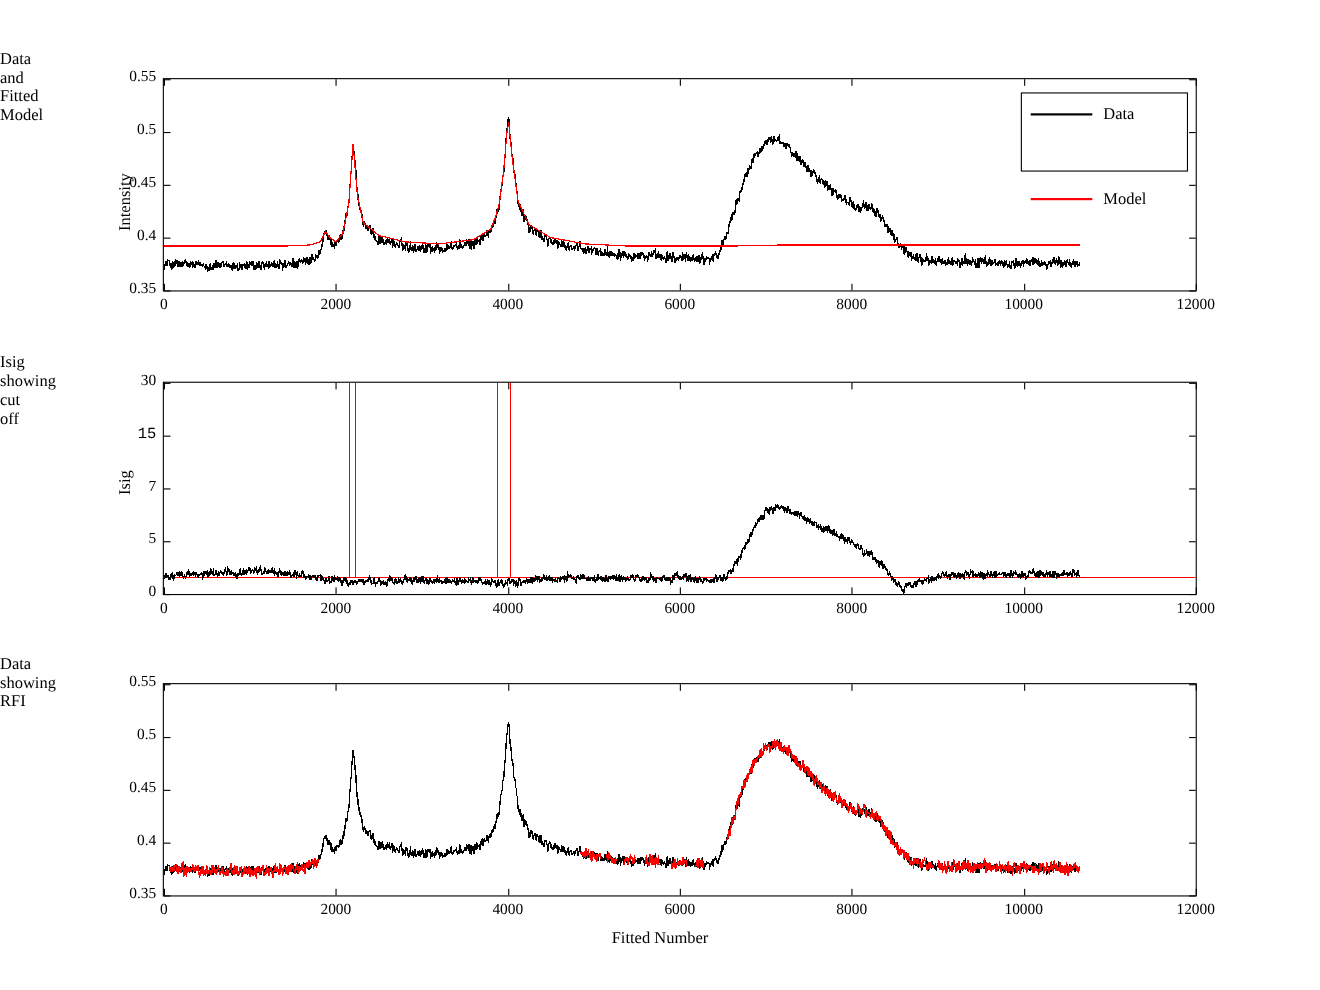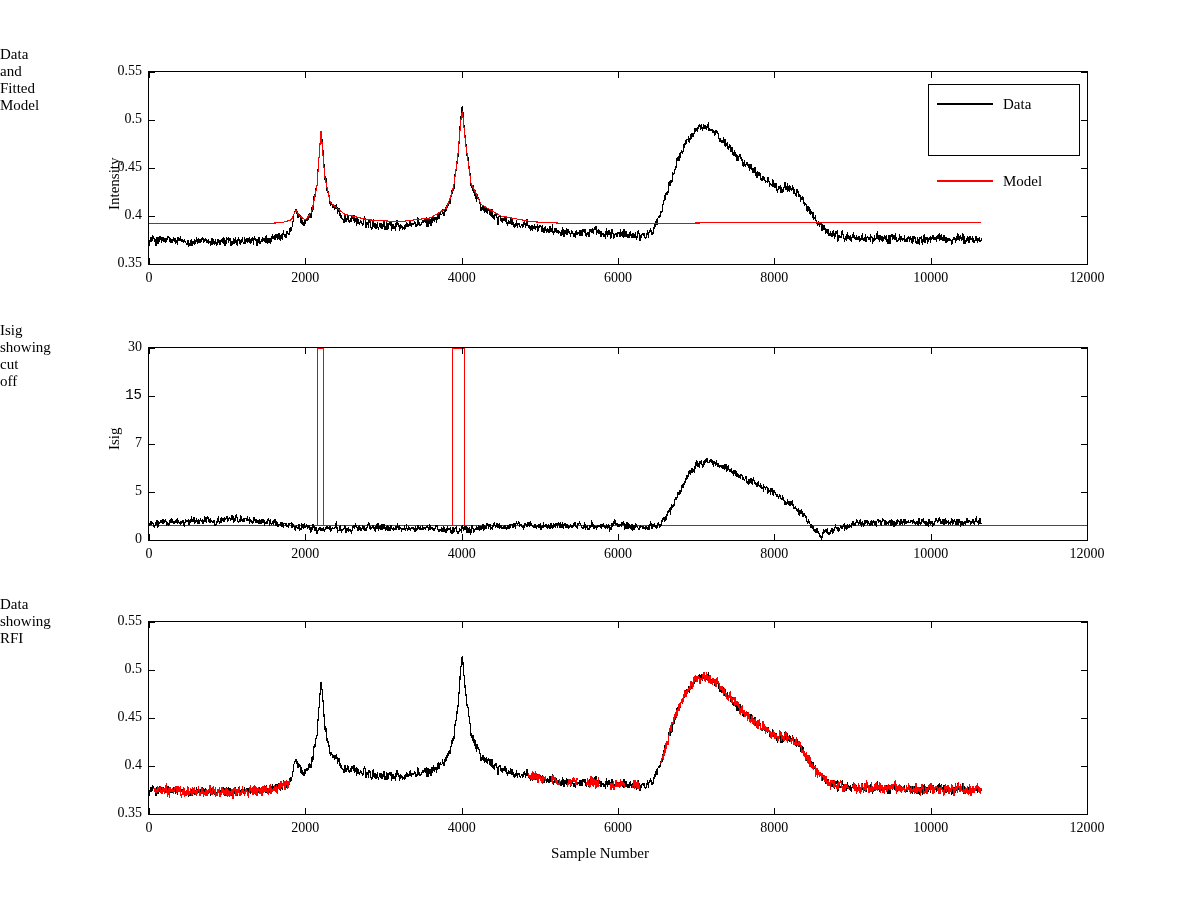--- a/index.html
+++ b/index.html
@@ -249,16 +249,16 @@
         <div class="xtick" style="left: 734.333px; top: 820px; width: 80px;">8000</div>
         <div class="tickmark" style="left: 774px; top: 808px; width: 1px; height: 6px;"></div>
         <div class="tickmark" style="left: 774px; top: 622px; width: 1px; height: 6px;"></div>
         <div class="xtick" style="left: 890.667px; top: 820px; width: 80px;">10000</div>
         <div class="tickmark" style="left: 931px; top: 808px; width: 1px; height: 6px;"></div>
         <div class="tickmark" style="left: 931px; top: 622px; width: 1px; height: 6px;"></div>
         <div class="xtick" style="left: 1047px; top: 820px; width: 80px;">12000</div>
         <div class="tickmark" style="left: 1087px; top: 808px; width: 1px; height: 6px;"></div>
         <div class="tickmark" style="left: 1087px; top: 622px; width: 1px; height: 6px;"></div>
       </div>
-    <div class="xlabel" style="left:0;width:1200px;top:845px;">Sample Number</div>
+    <div class="xlabel" style="left:0;width:1200px;top:845px;">Fitted Number</div>
   </div>
 
 </div>
 
 </body></html>

